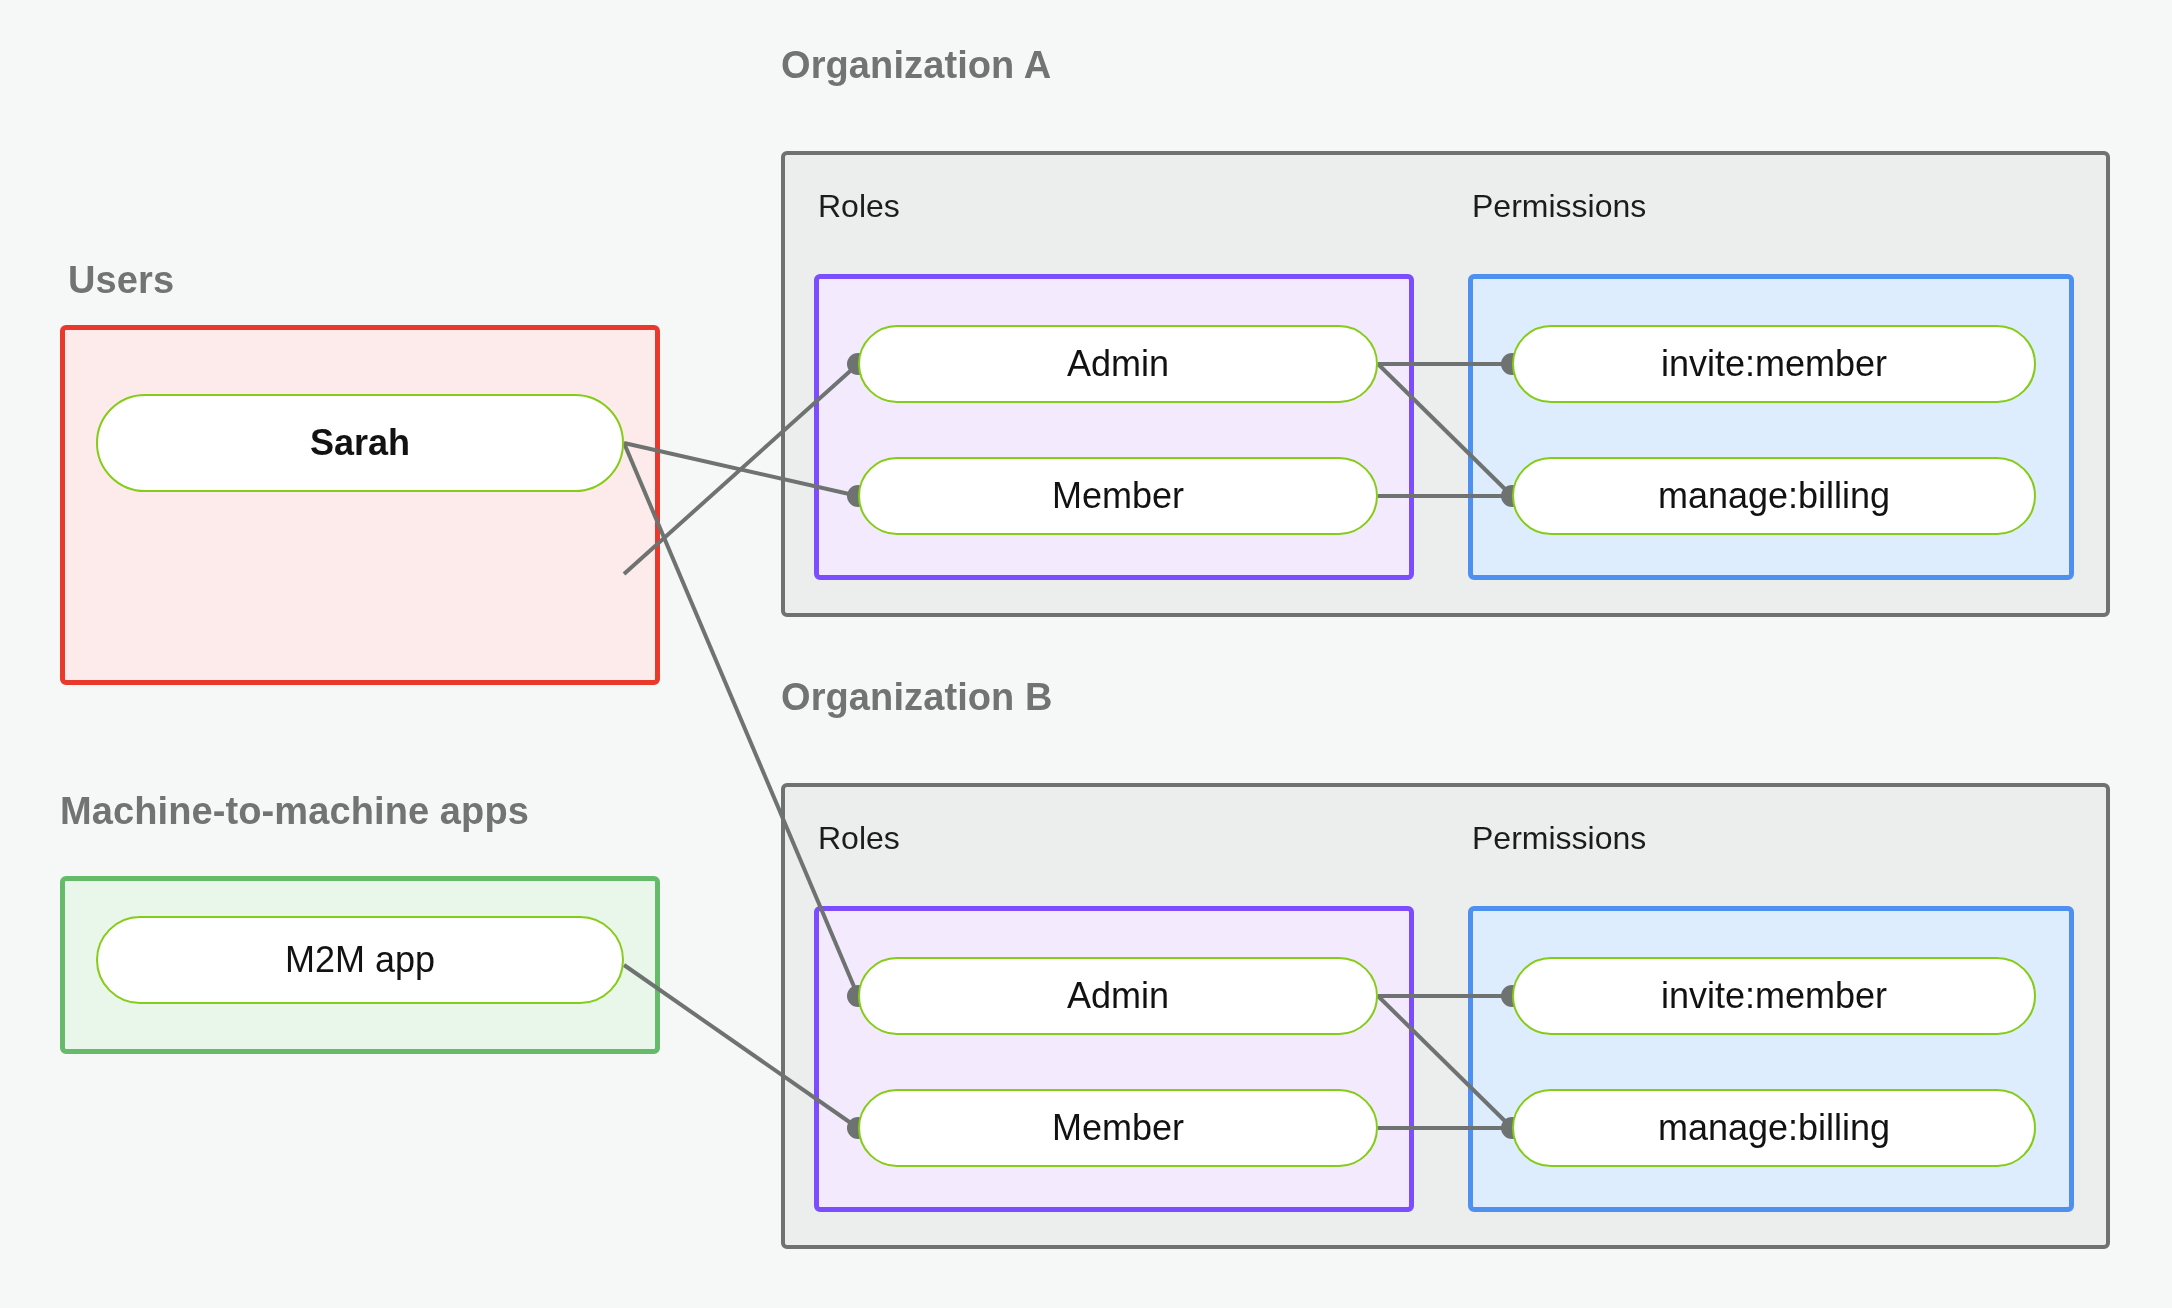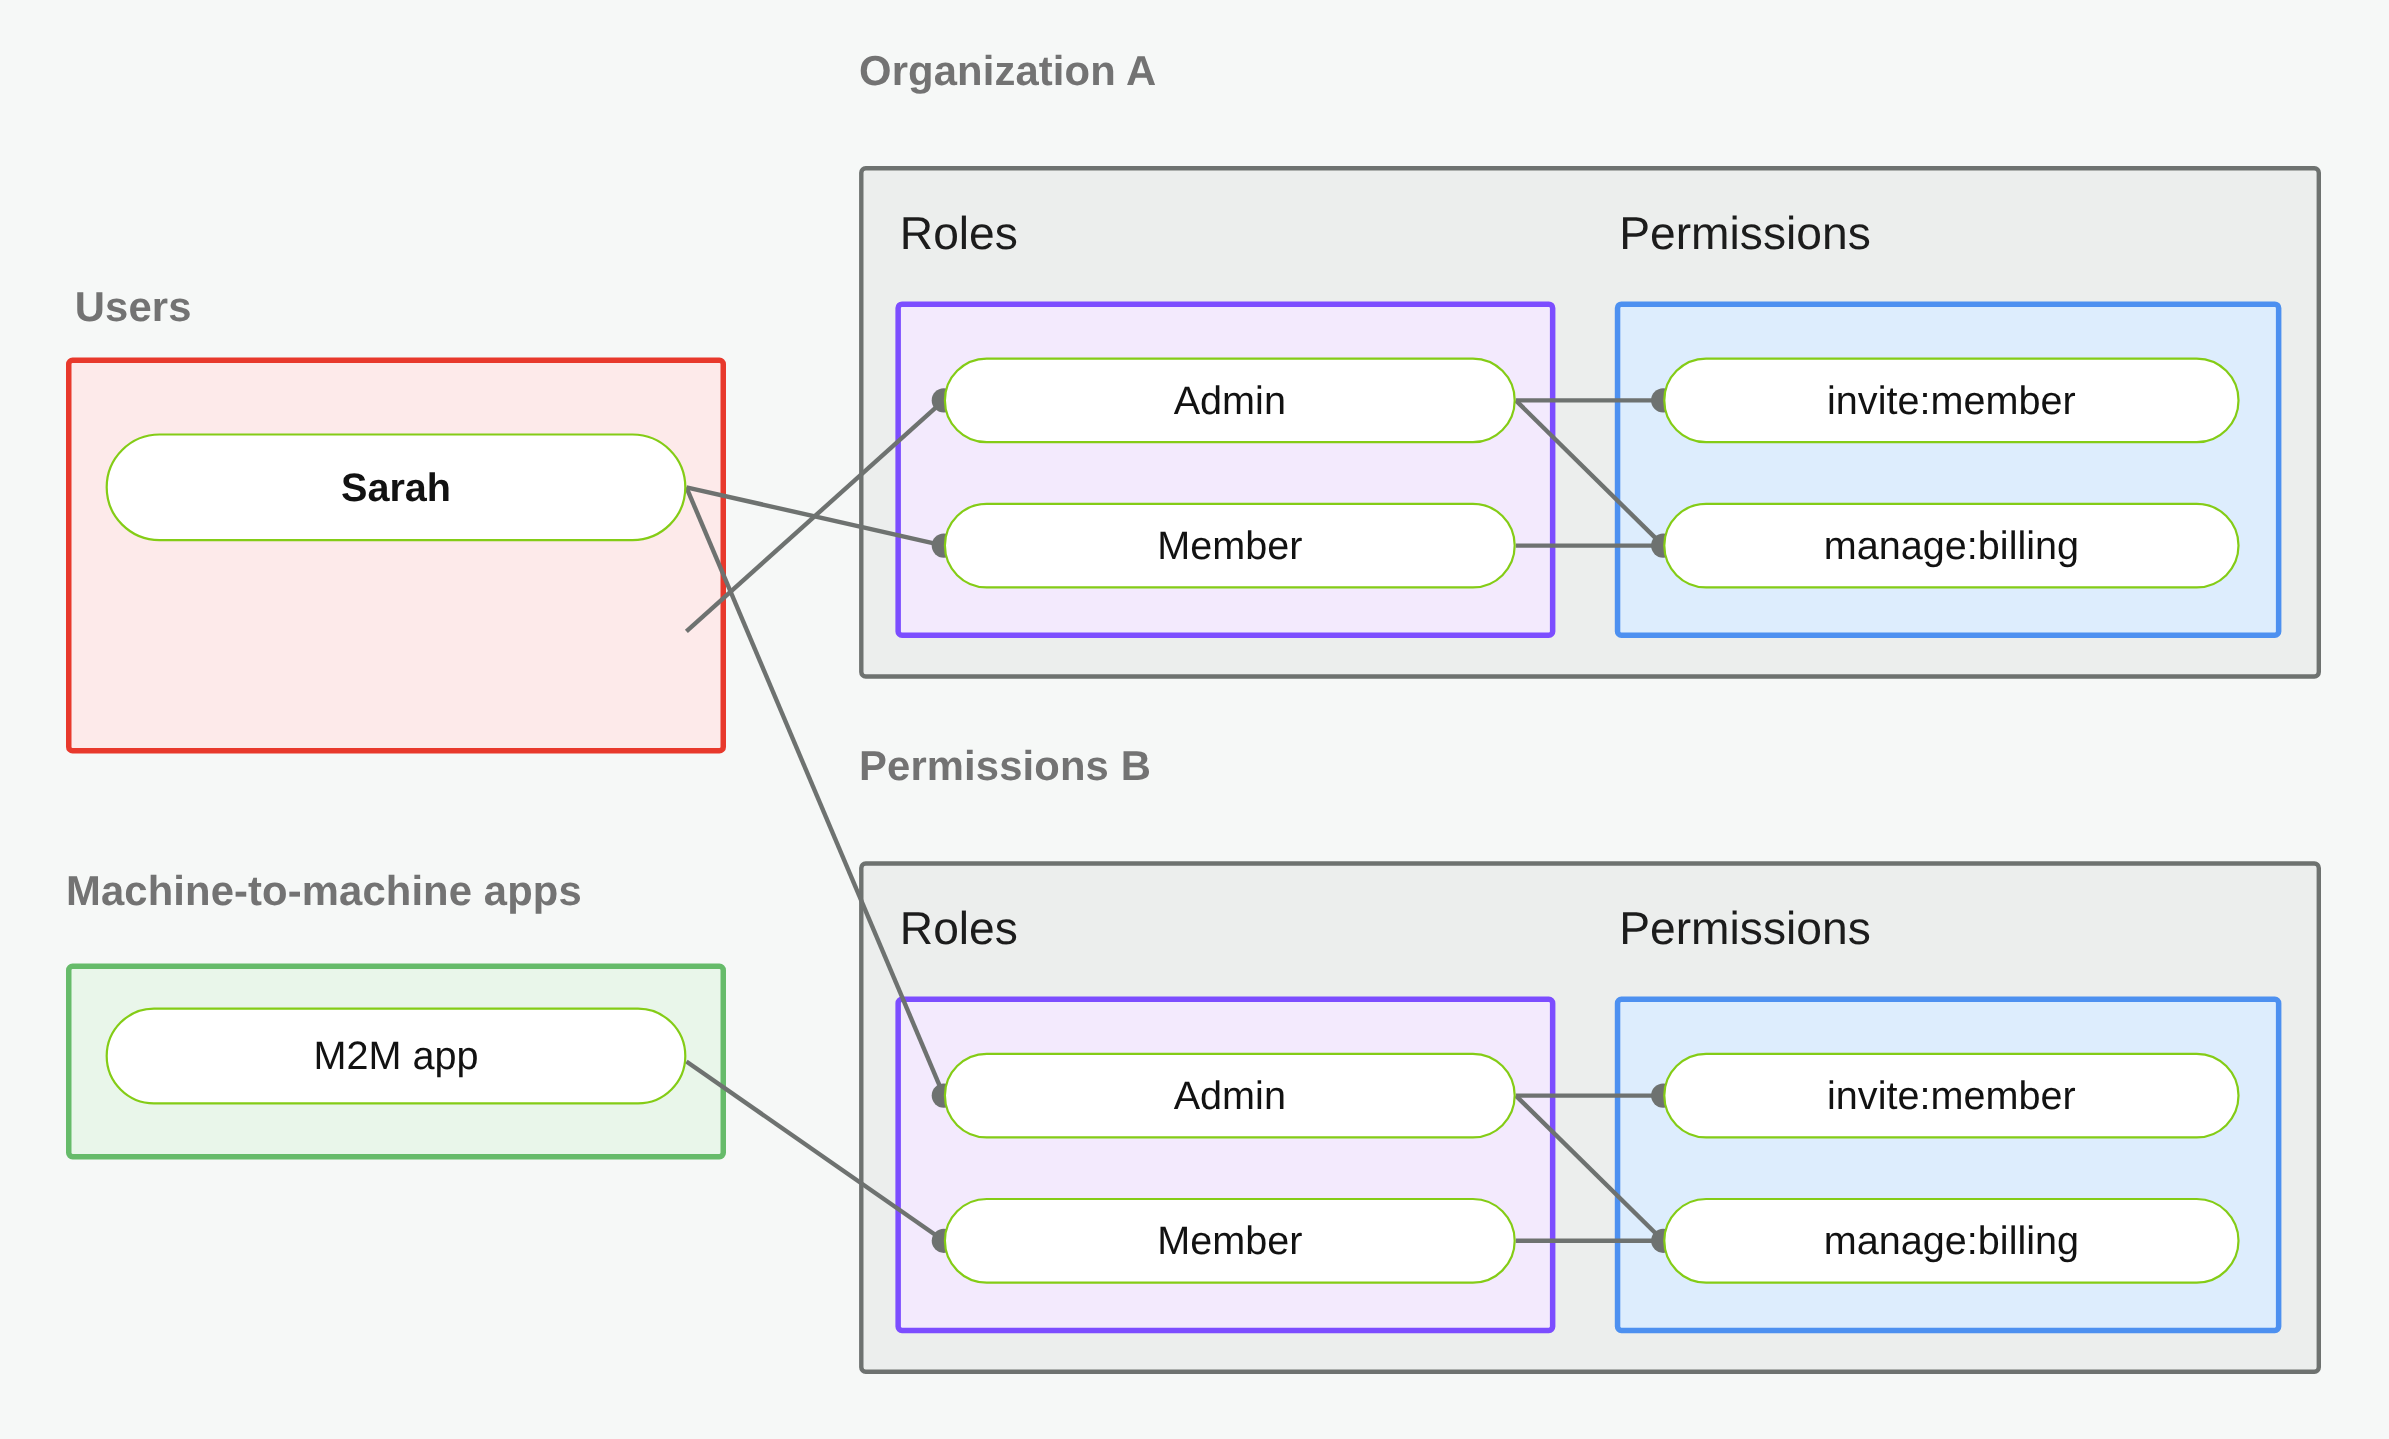--- a/index.html
+++ b/index.html
@@ -27,21 +27,21 @@
   .group-label {
     position: absolute;
     font-size: 38px;
     font-weight: 700;
     color: #737373;
     white-space: nowrap;
     letter-spacing: 0.1px;
   }
   .section-label {
     position: absolute;
-    font-size: 42px;
+    font-size: 32px;
     font-weight: 400;
     color: #1c1c1c;
     white-space: nowrap;
   }
   .container-box {
     position: absolute;
     box-sizing: border-box;
     border-radius: 6px;
   }
   .org-box {
@@ -148,21 +148,21 @@
 
   <div class="section-label" style="left:1472px; top:188px;">Permissions</div>
   <div class="container-box perms-box" style="left:1468px; top:274px; width:606px; height:306px;"></div>
   <div class="pill" style="left:1512px; top:325px; width:524px; height:78px;">
     <span class="pill-label">invite:member</span>
   </div>
   <div class="pill" style="left:1512px; top:457px; width:524px; height:78px;">
     <span class="pill-label">manage:billing</span>
   </div>
 
-  <div class="group-label" style="left:781px; top:676px;">Permissions B</div>
+  <div class="group-label" style="left:781px; top:676px;">Organization B</div>
   <div class="container-box org-box" style="left:781px; top:783px; width:1329px; height:466px;"></div>
 
   <div class="section-label" style="left:818px; top:820px;">Roles</div>
   <div class="container-box roles-box" style="left:814px; top:906px; width:600px; height:306px;"></div>
   <div class="pill" style="left:858px; top:957px; width:520px; height:78px;">
     <span class="pill-label">Admin</span>
   </div>
   <div class="pill" style="left:858px; top:1089px; width:520px; height:78px;">
     <span class="pill-label">Member</span>
   </div>

